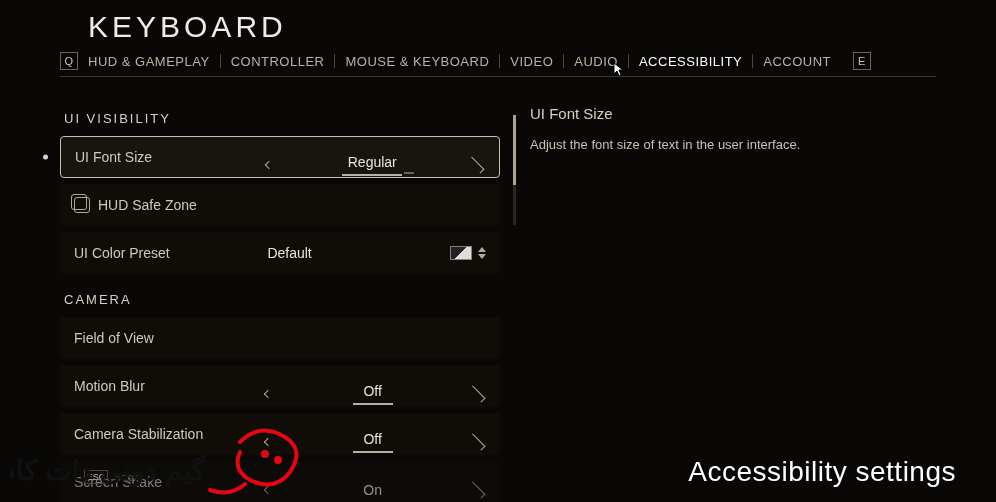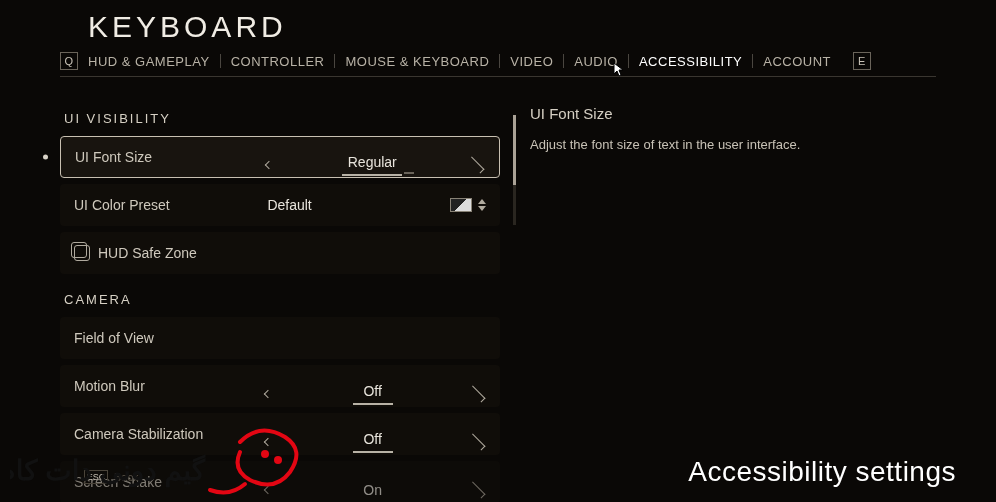--- a/index.html
+++ b/index.html
@@ -296,34 +296,34 @@
             <span>Regular</span>
             <span class="underline short-dot"></span>
           </div>
           <span class="arrow-btn">
               <span class="arrow right"></span>
             </span>
         </div>
       </div>
 
       <div class="row">
+        <div class="hud-icon"></div>
+        <div class="row-label">HUD Safe Zone</div>
+      </div>
+
+      <div class="row">
         <div class="row-label">UI Color Preset</div>
         <div class="row-value" style="text-align:left;padding-left:8px">
           <span>Default</span>
         </div>
         <div class="color-box"></div>
         <div class="stepper">
           <span class="tri up"></span>
           <span class="tri down"></span>
         </div>
-      </div>
-
-      <div class="row">
-        <div class="hud-icon"></div>
-        <div class="row-label">HUD Safe Zone</div>
       </div>
 
       <div class="section-label" style="margin-top:18px">CAMERA</div>
 
       <div class="row">
         <div class="row-label">Field of View</div>
       </div>
 
       <div class="row">
         <div class="row-label">Motion Blur</div>

